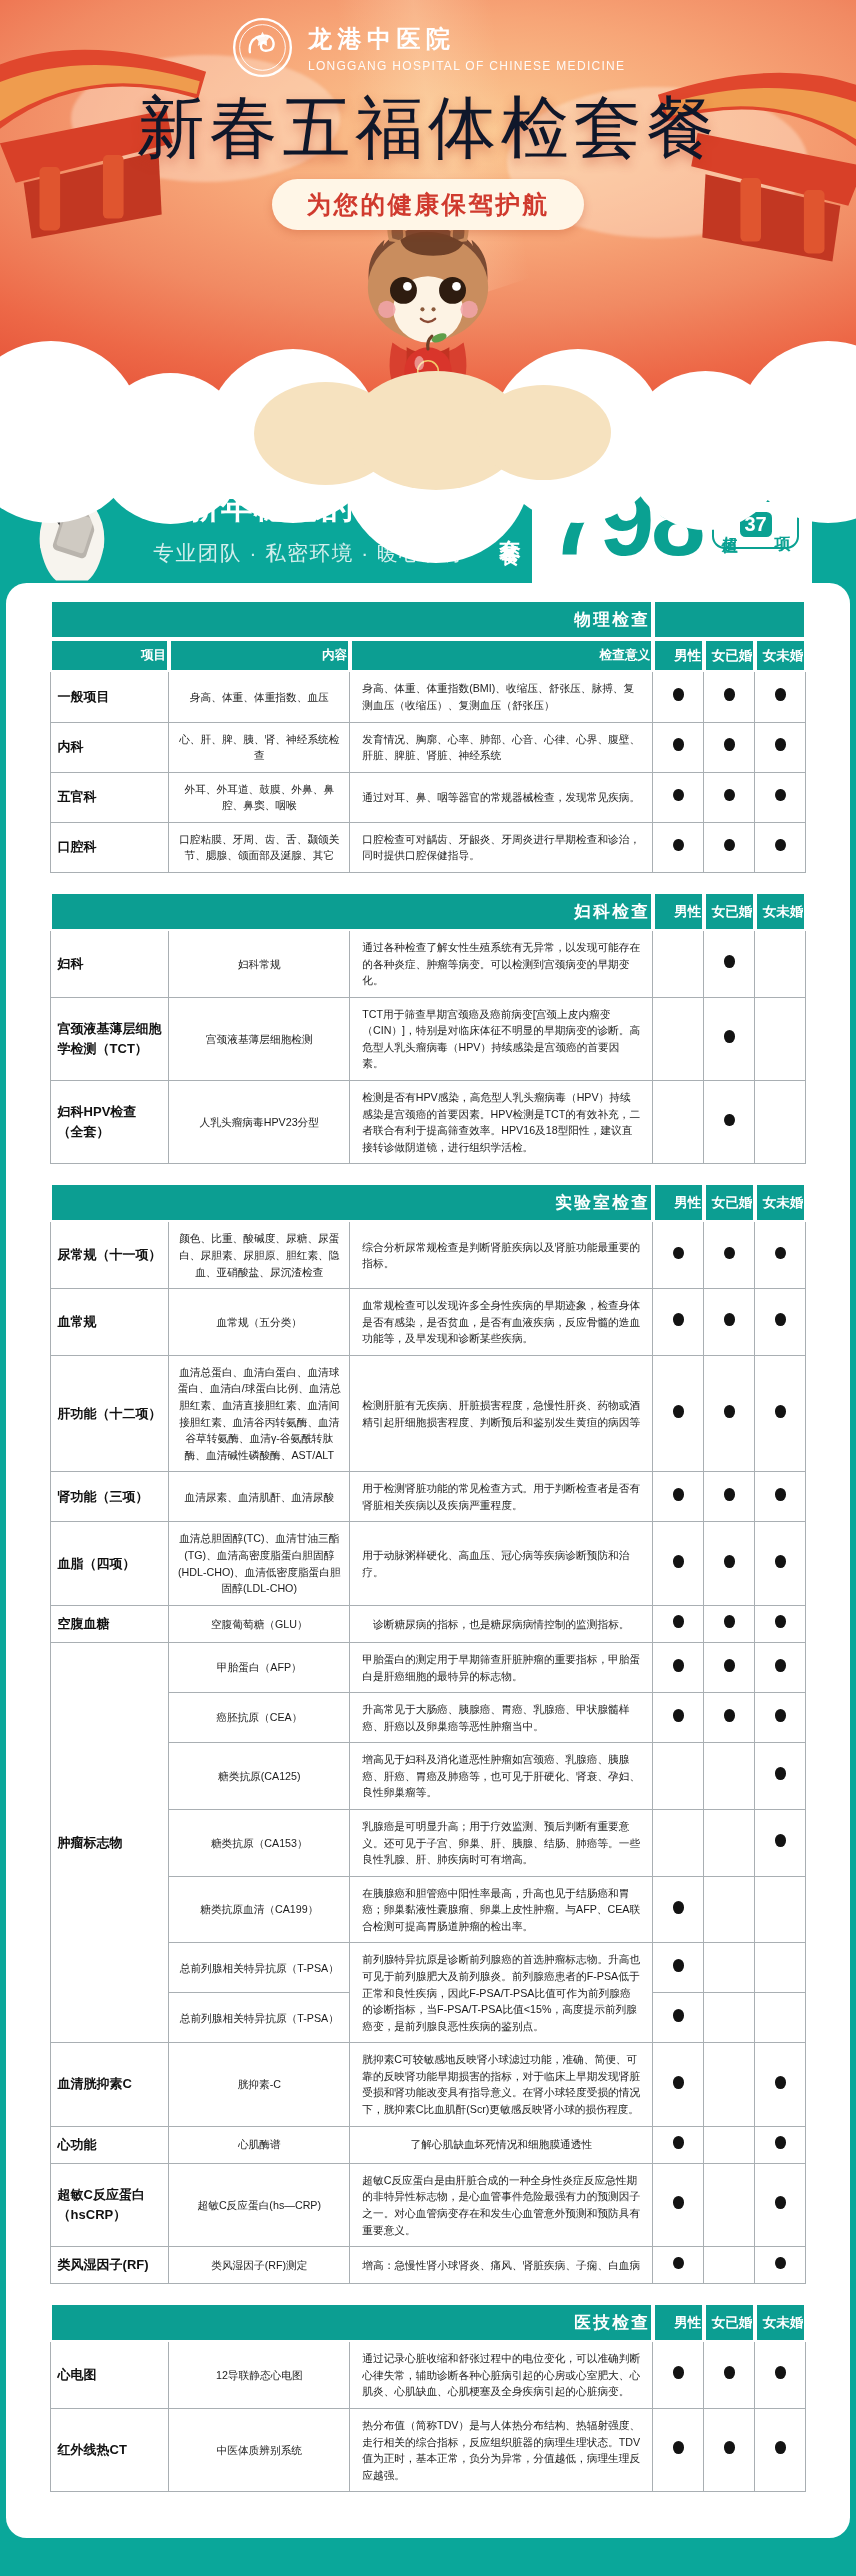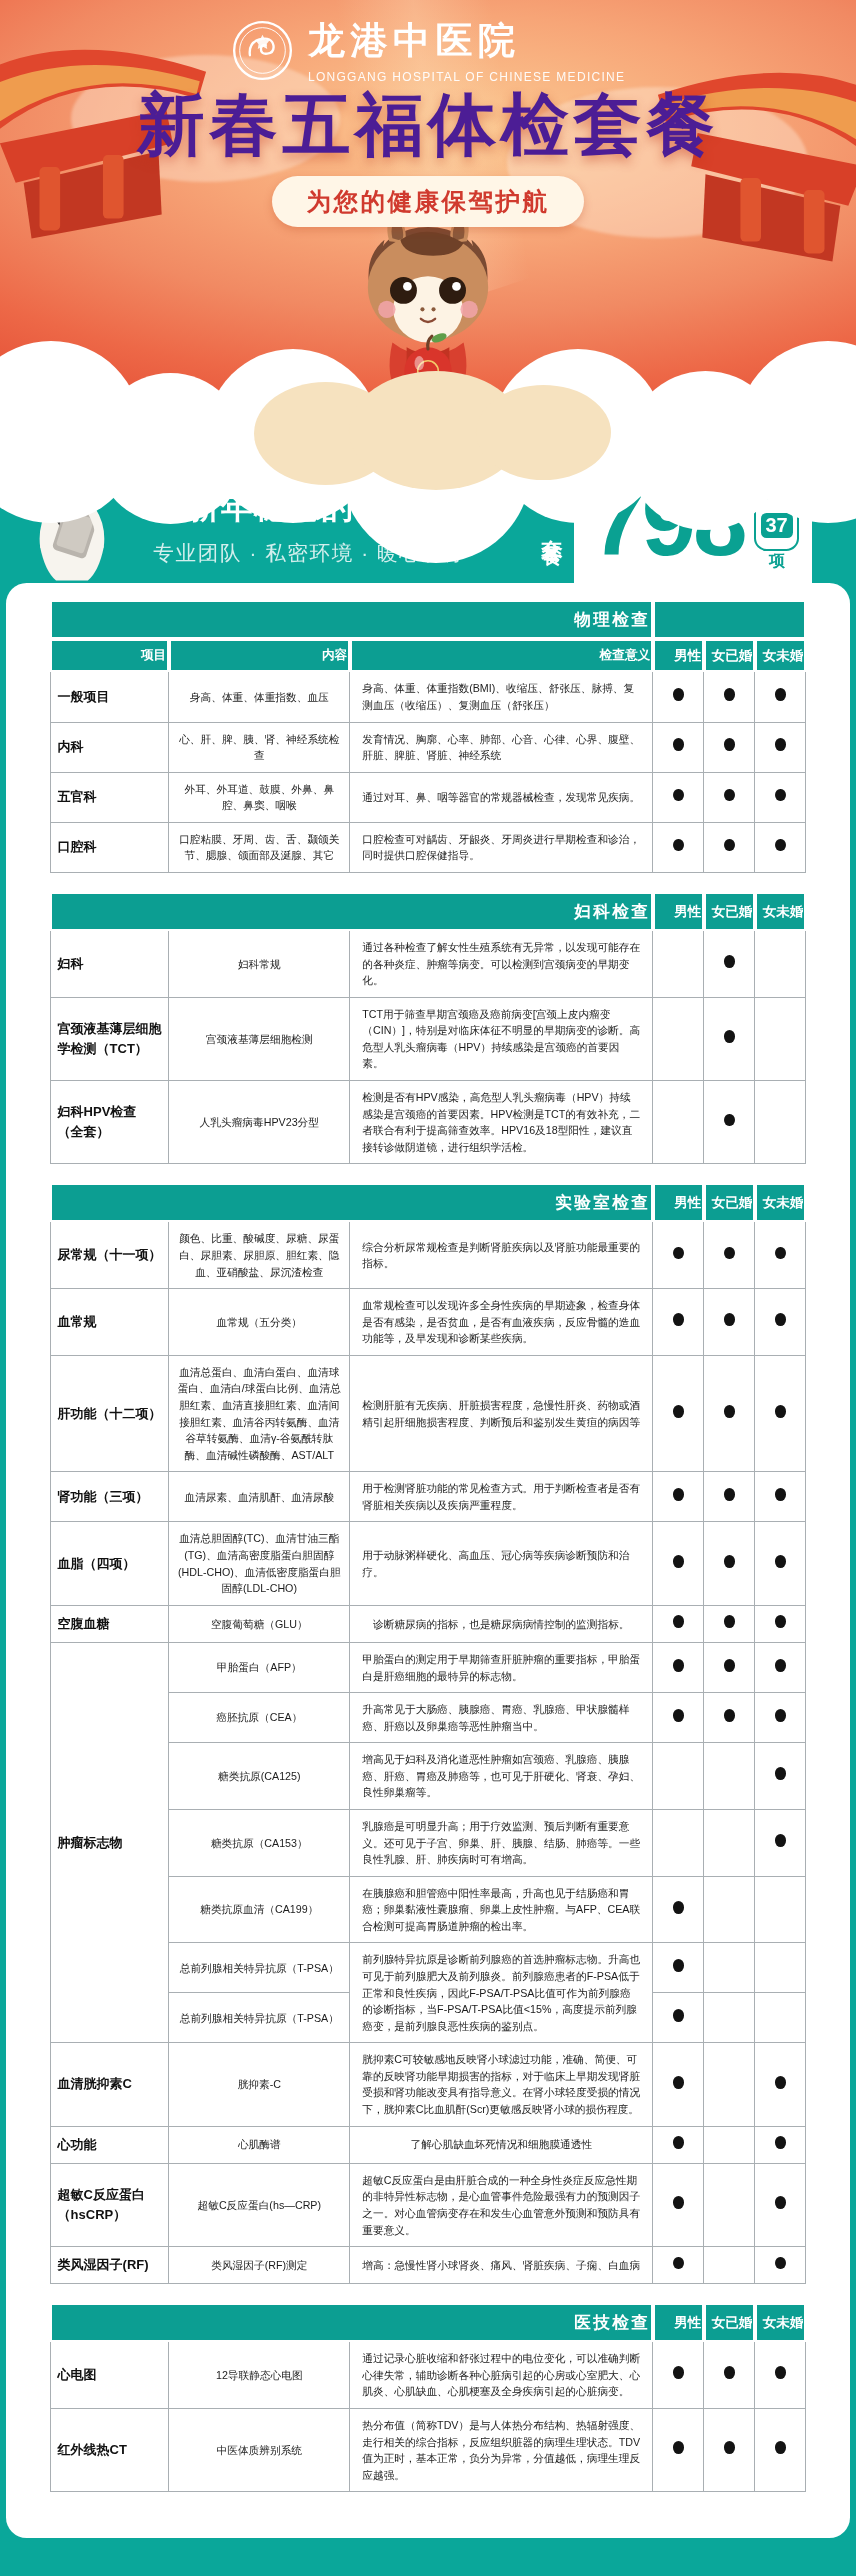--- a/index.html
+++ b/index.html
@@ -12,24 +12,24 @@
        background:radial-gradient(95% 75% at 55% 30%,#fbc992 0%,#f7a577 35%,#f18a63 58%,#ed6847 80%,#e44f36 100%);}
   .sunbeam{position:absolute;width:713px;height:396px;left:71px;top:-95px;transform:rotate(-18deg);
        background:linear-gradient(100deg,transparent 40%,rgba(255,235,200,.28) 50%,transparent 60%);}
   .mist{position:absolute;border-radius:50%;background:rgba(255,240,224,.38);filter:blur(1.6px);}
   .roof{position:absolute;}
   .roof svg{display:block;}
   .roof-left{left:-32px;top:48px;}
   .roof-right{right:-40px;top:71px;transform:scaleX(-1);}
   .logo-row{position:relative;z-index:5;display:flex;justify-content:center;align-items:center;gap:14.3px;padding-top:16px;}
   .seal{width:63px;height:63px;}
-  .logo-text .cn{color:#fff;font-size:37px;font-weight:800;letter-spacing:5.5px;}
+  .logo-text .cn{color:#fff;font-size:24px;font-weight:800;letter-spacing:5.5px;}
   .logo-text .en{color:#fff;font-size:12px;letter-spacing:1.3px;margin-top:4px;opacity:.95;}
-  .main-title{position:relative;z-index:5;text-align:center;margin-top:5px;color:#4c1d95;
-       font-size:68px;font-weight:700;letter-spacing:4.8px;line-height:1.05;
+  .main-title{position:relative;z-index:5;text-align:center;margin-top:13px;color:#0f172a;
+       font-size:68px;font-weight:400;letter-spacing:4.8px;line-height:1.05;
        text-shadow:0 4.8px 11px rgba(193,48,24,.45);}
   .subtitle-pill{position:relative;z-index:6;width:fit-content;margin:16px auto 0;
        background:#fff6e7;color:#d03a2e;font-size:24.6px;font-weight:800;letter-spacing:2.4px;
        padding:8.7px 35px;border-radius:33px;box-shadow:0 3.2px 8px rgba(180,50,20,.25);}
   .mascot{position:absolute;z-index:3;left:50%;top:208px;transform:translateX(-50%);}
   .cloud{position:absolute;border-radius:50%;}
   .cloud.white{background:#ffffff;z-index:2;}
   .cloud.cream{background:#f6e2bf;z-index:4;}
 
   
@@ -39,21 +39,21 @@
   .slogan .line{color:#fff;font-size:32px;font-weight:800;letter-spacing:1.6px;line-height:1.32;}
   .slogan .features{color:rgba(255,255,255,.82);font-size:20.6px;letter-spacing:1.6px;margin-top:11px;}
   .price-group{display:flex;align-items:flex-end;margin-right:44px;}
   .price-label{display:flex;flex-direction:column;align-items:center;margin:0 8px 14.3px 0;color:#fff;}
   .price-label .vtext{writing-mode:vertical-rl;text-orientation:upright;font-size:21.4px;font-weight:800;letter-spacing:4.8px;}
   .price-label .yen{font-size:24px;font-weight:800;margin-top:8px;}
   .price-blob{background:#fff;border-radius:36px 36px 0 0;height:117px;display:flex;align-items:center;
        padding:0 12.7px 0 16px;}
   .price-num{color:#0aa192;font-size:98px;font-weight:900;letter-spacing:-3.2px;line-height:1;margin-top:-6.3px;}
   .value-badge{margin-left:9.5px;border:2.4px solid #0aa192;border-radius:12.7px;background:#fff;
-       display:flex;flex-direction:column;align-items:center;padding:7.1px 4.8px;}
+       display:flex;flex-direction:row;align-items:center;padding:7.1px 4.8px;}
   .value-badge .vb-txt{writing-mode:vertical-rl;text-orientation:upright;color:#0aa192;font-size:16px;font-weight:800;letter-spacing:1.6px;}
   .value-badge .vb-num{background:#0aa192;color:#fff;font-size:20px;font-weight:800;border-radius:5.5px;padding:0.8px 4.8px;margin:3.2px 0;}
 
   
   .card{position:relative;z-index:2;background:#fff;margin:0 6.3px;border-radius:20.6px;padding:17.4px 44px 46px;}
   table.sec{width:100%;border-collapse:separate;border-spacing:0;table-layout:fixed;margin:0 0 19px;}
   table.sec:last-child{margin-bottom:0;}
   td.bar{background:#0c9e92;color:#fff;text-align:right;vertical-align:middle;border:2.4px solid #fff;}
   td.bar.title{font-size:16.6px;font-weight:800;letter-spacing:2.4px;height:33px;}
   td.bar.sub{font-size:12.7px;font-weight:700;height:27px;}

